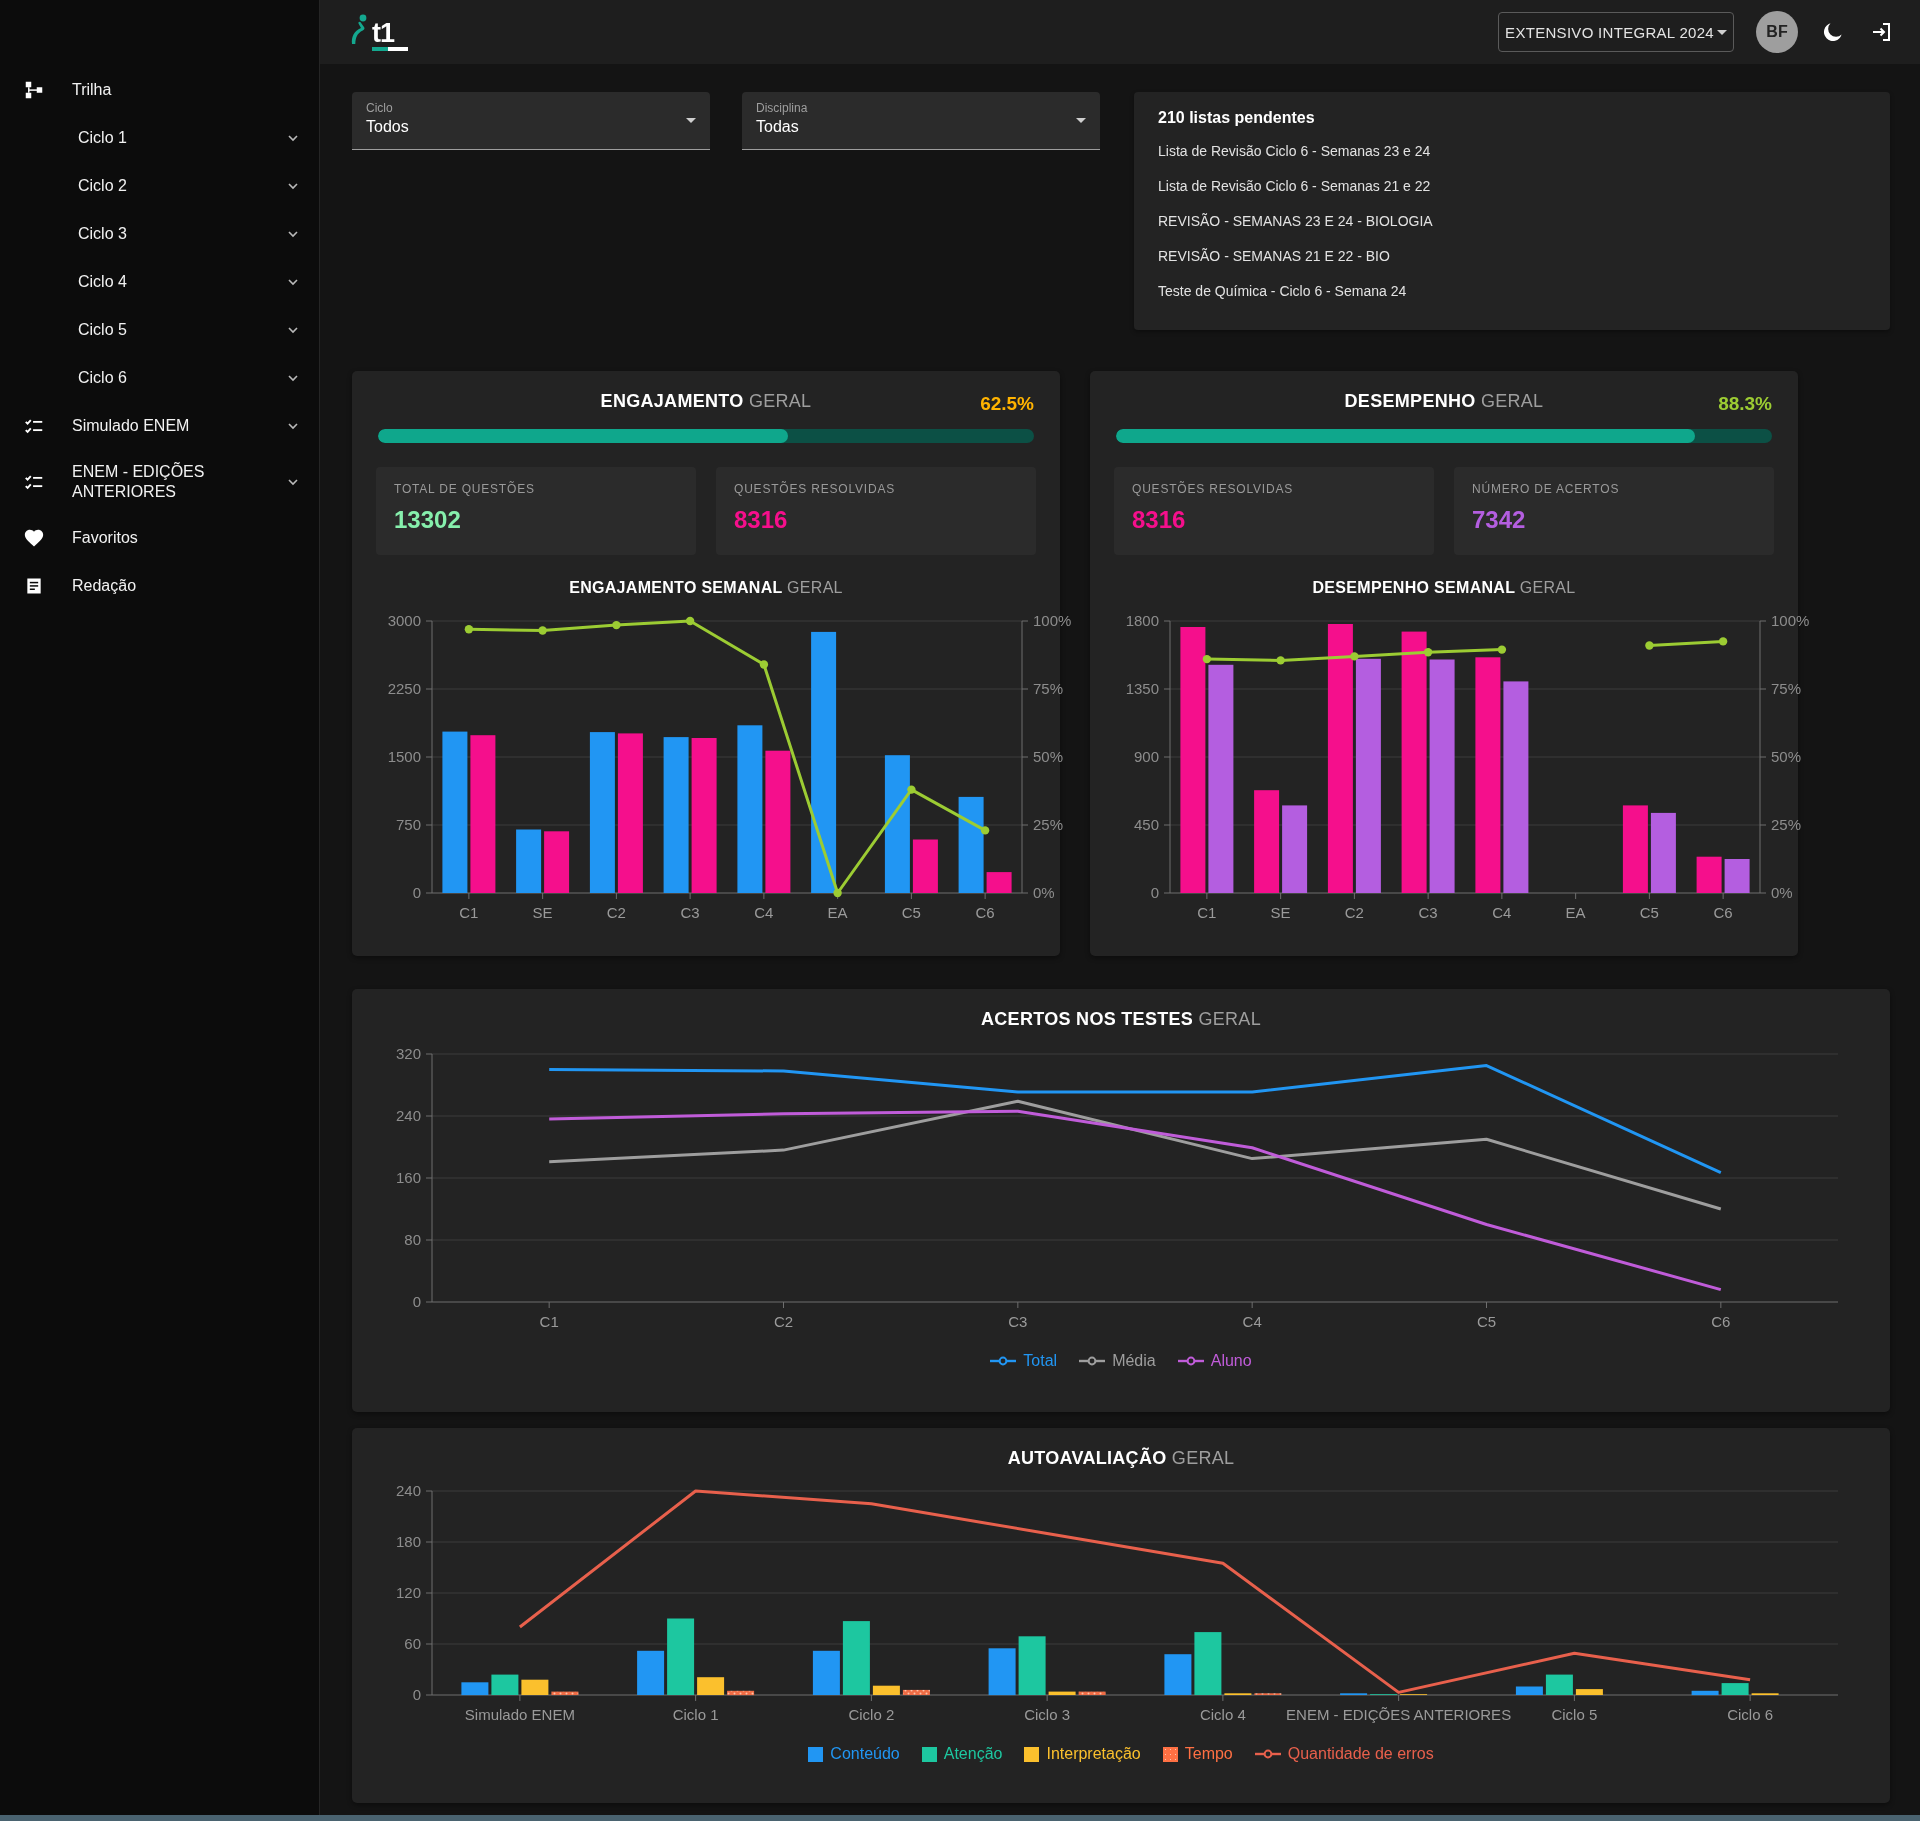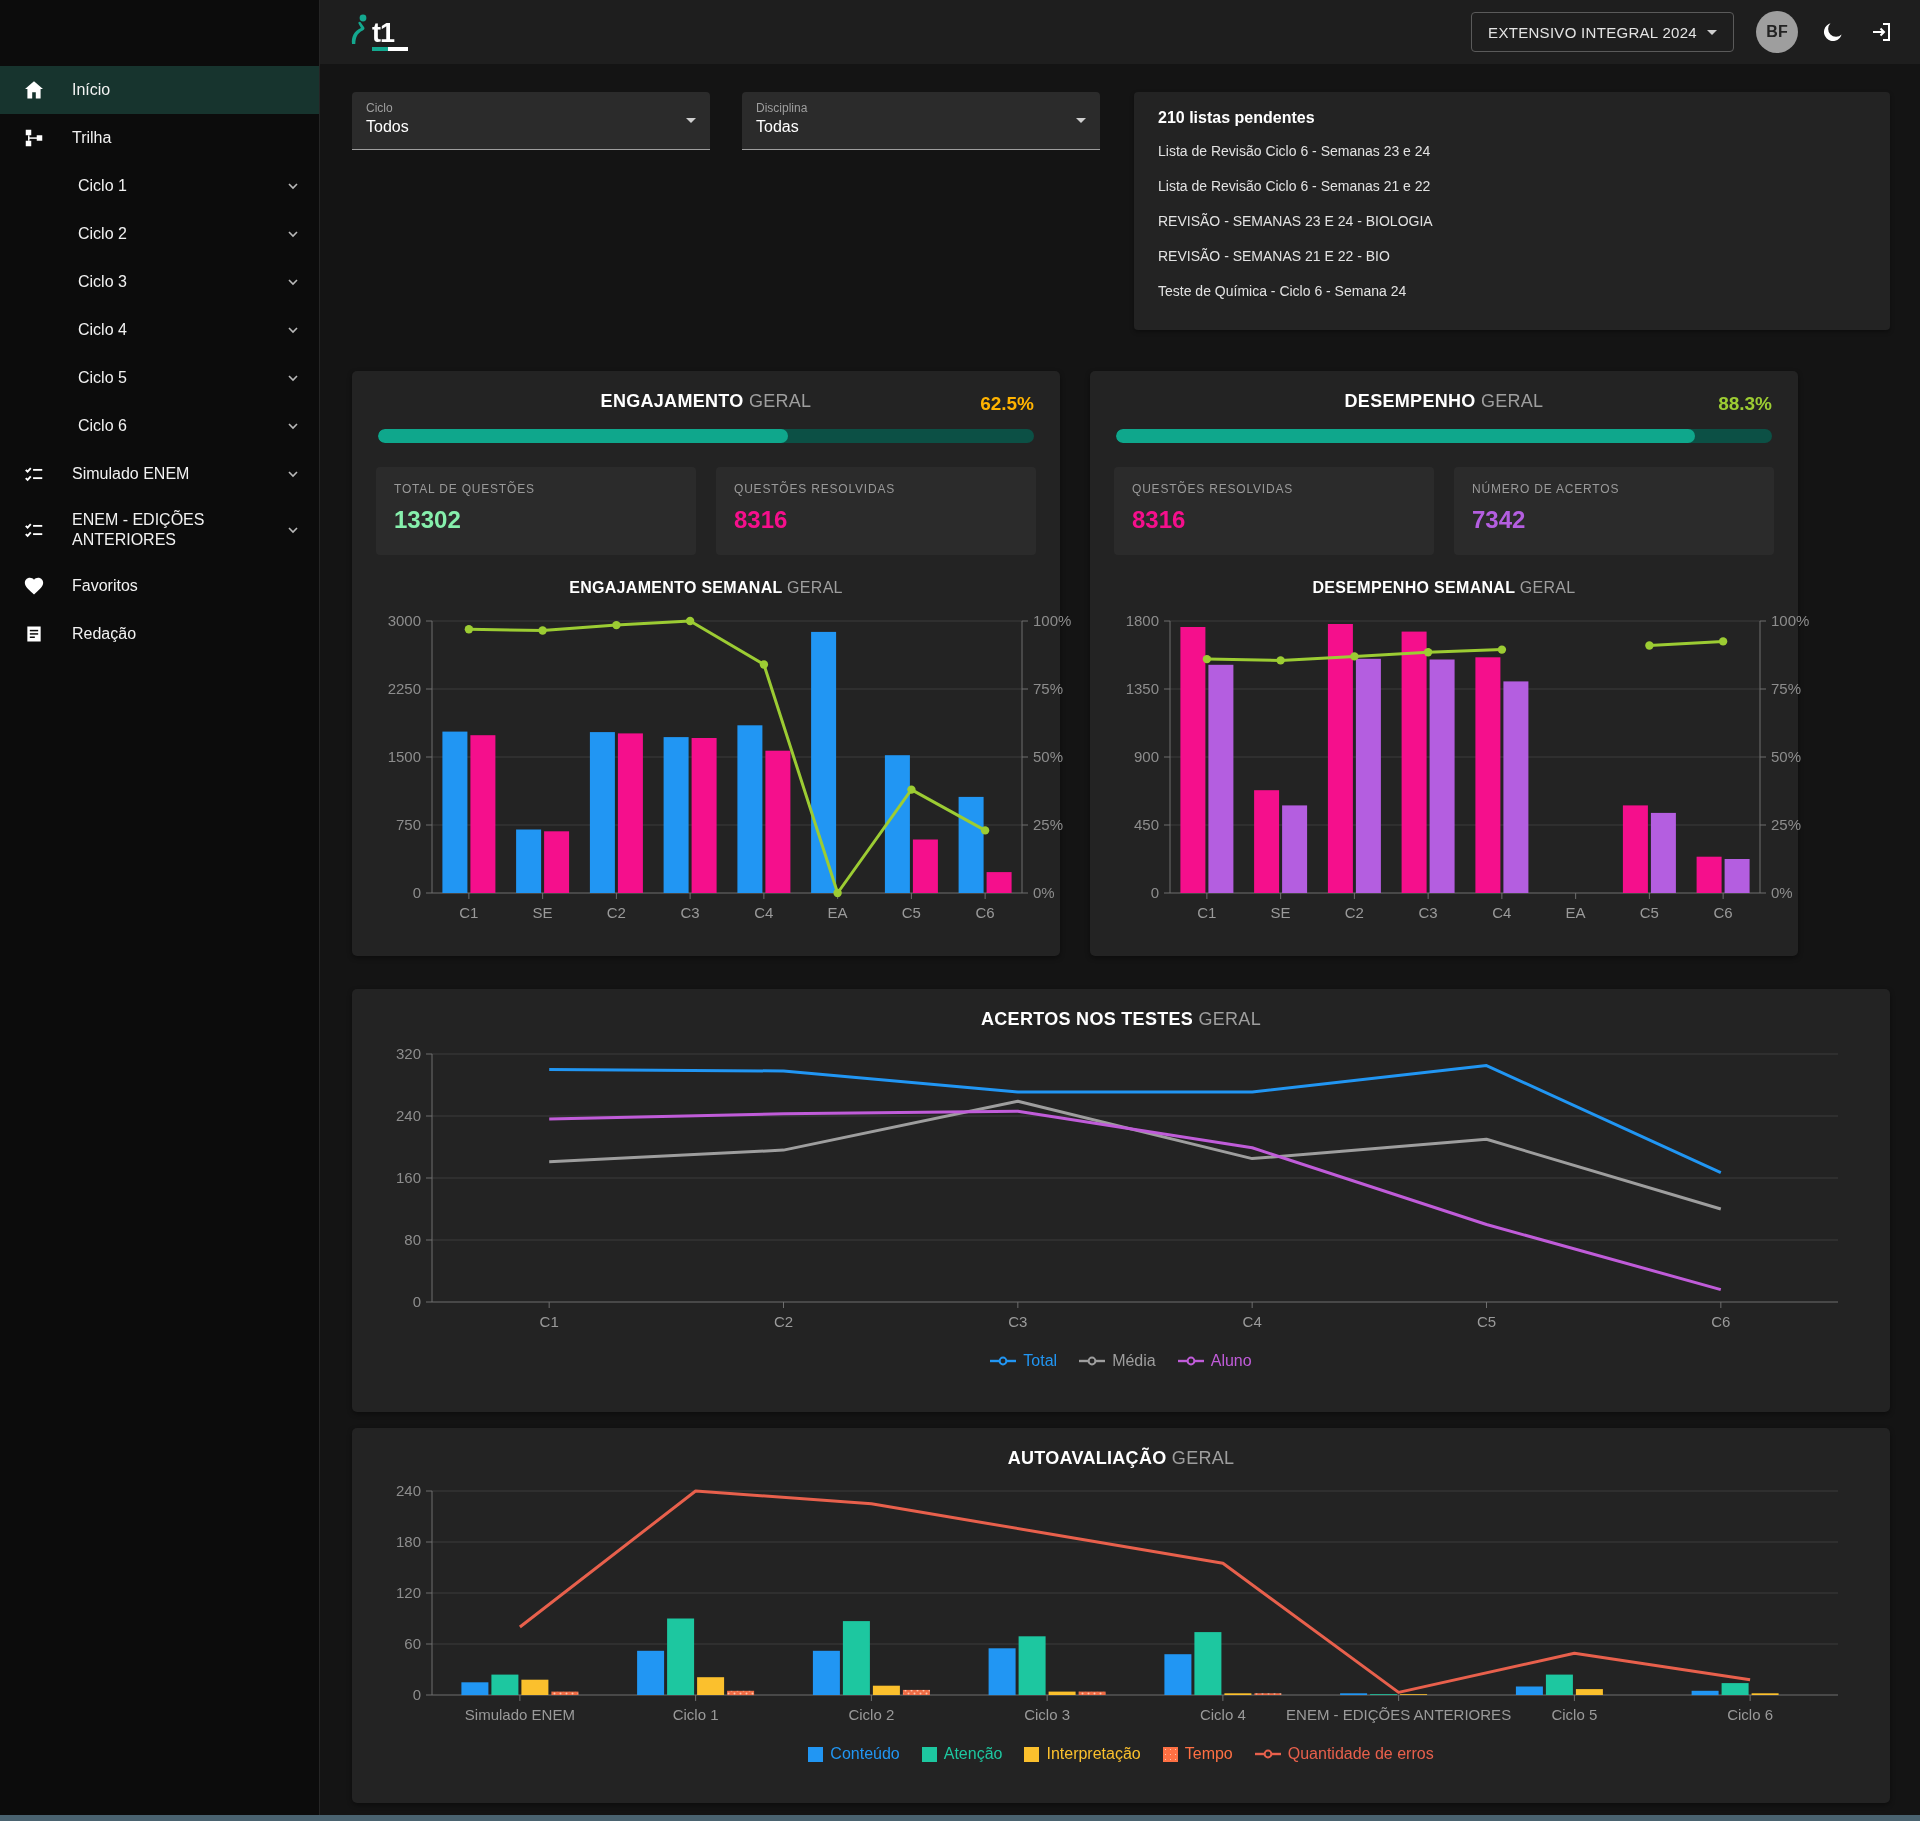--- a/index.html
+++ b/index.html
@@ -19,21 +19,21 @@
   .side-label { line-height:1.25; max-width:176px; }
 
   
   .topbar { position:absolute; left:320px; right:0; top:0; height:64px; background:#1E1E1E; display:flex; align-items:center; padding:0 26px 0 26px; z-index:2; }
   .brand { display:flex; align-items:flex-end; gap:2px; }
   .brand-text { color:#FFFFFF; font-weight:bold; font-size:27px; letter-spacing:-1px; line-height:.9; }
   .brand-underline { display:flex; height:4px; width:36px; margin-top:2px; }
   .brand-underline .u1 { background:#14A88F; width:16px; }
   .brand-underline .u2 { background:#FFFFFF; width:20px; }
   .topbar-right { margin-left:auto; display:flex; align-items:center; gap:22px; }
-  .plan-btn { background:transparent; border:1px solid #5A5A5A; border-radius:4px; color:#E3E3E3; font-size:15px; height:40px; padding:0 16px; display:flex; align-items:center; gap:10px; font-family:inherit; cursor:pointer; letter-spacing:.3px; }
+  .plan-btn { background:transparent; border:1px solid #5A5A5A; border-radius:4px; color:#E3E3E3; font-size:15px; height:40px; padding:0 6px; display:flex; align-items:center; gap:3px; font-family:inherit; cursor:pointer; letter-spacing:.3px; }
   .caret { width:0; height:0; border-left:5px solid transparent; border-right:5px solid transparent; border-top:5px solid #CFCFCF; display:inline-block; }
   .avatar { width:42px; height:42px; border-radius:50%; background:#9E9E9E; color:#222; font-weight:bold; font-size:16px; display:flex; align-items:center; justify-content:center; cursor:pointer; }
   .icon-btn { width:26px; height:26px; display:flex; align-items:center; justify-content:center; cursor:pointer; }
 
   
   .content { position:absolute; left:320px; right:0; top:64px; padding:28px 30px 0 32px; }
   .row-top { display:flex; gap:30px; margin-bottom:26px; align-items:flex-start; }
   .filters { display:flex; gap:32px; width:752px; flex:0 0 752px; }
   .select { position:relative; width:358px; height:58px; background:#2B2B2B; border-bottom:1px solid #9E9E9E; border-radius:4px 4px 0 0; padding:9px 14px 0 14px; cursor:pointer; }
   .select-label { font-size:12px; color:#9E9E9E; margin-bottom:3px; }
@@ -73,28 +73,20 @@
 
   svg text { font-family:"Liberation Sans","DejaVu Sans",sans-serif; }
 </style>
 </head>
 <body>
 
 <div class="app">
 
   <aside class="sidebar">
     <nav class="side-nav">
-      <div class="side-item active">
-        <span class="sicon">
-          <svg width="24" height="24" viewBox="0 0 24 24">
-              <path d="M12 3.2 21 11h-2.4v9.5h-4.8v-6.3h-3.6v6.3H5.4V11H3z" fill="#FFFFFF"></path>
-            </svg>
-        </span>
-        <span class="side-label">Início</span>
-      </div>
       <div class="side-item">
         <span class="sicon">
           <svg width="22" height="22" viewBox="0 0 24 24" fill="#FFFFFF">
               <rect x="3" y="3" width="6" height="6"></rect>
               <rect x="3" y="15" width="6" height="6"></rect>
               <rect x="15" y="9" width="6" height="6"></rect>
               <rect x="5.5" y="9" width="1.6" height="6"></rect>
               <rect x="6" y="11.3" width="10" height="1.6"></rect>
             </svg>
         </span>

